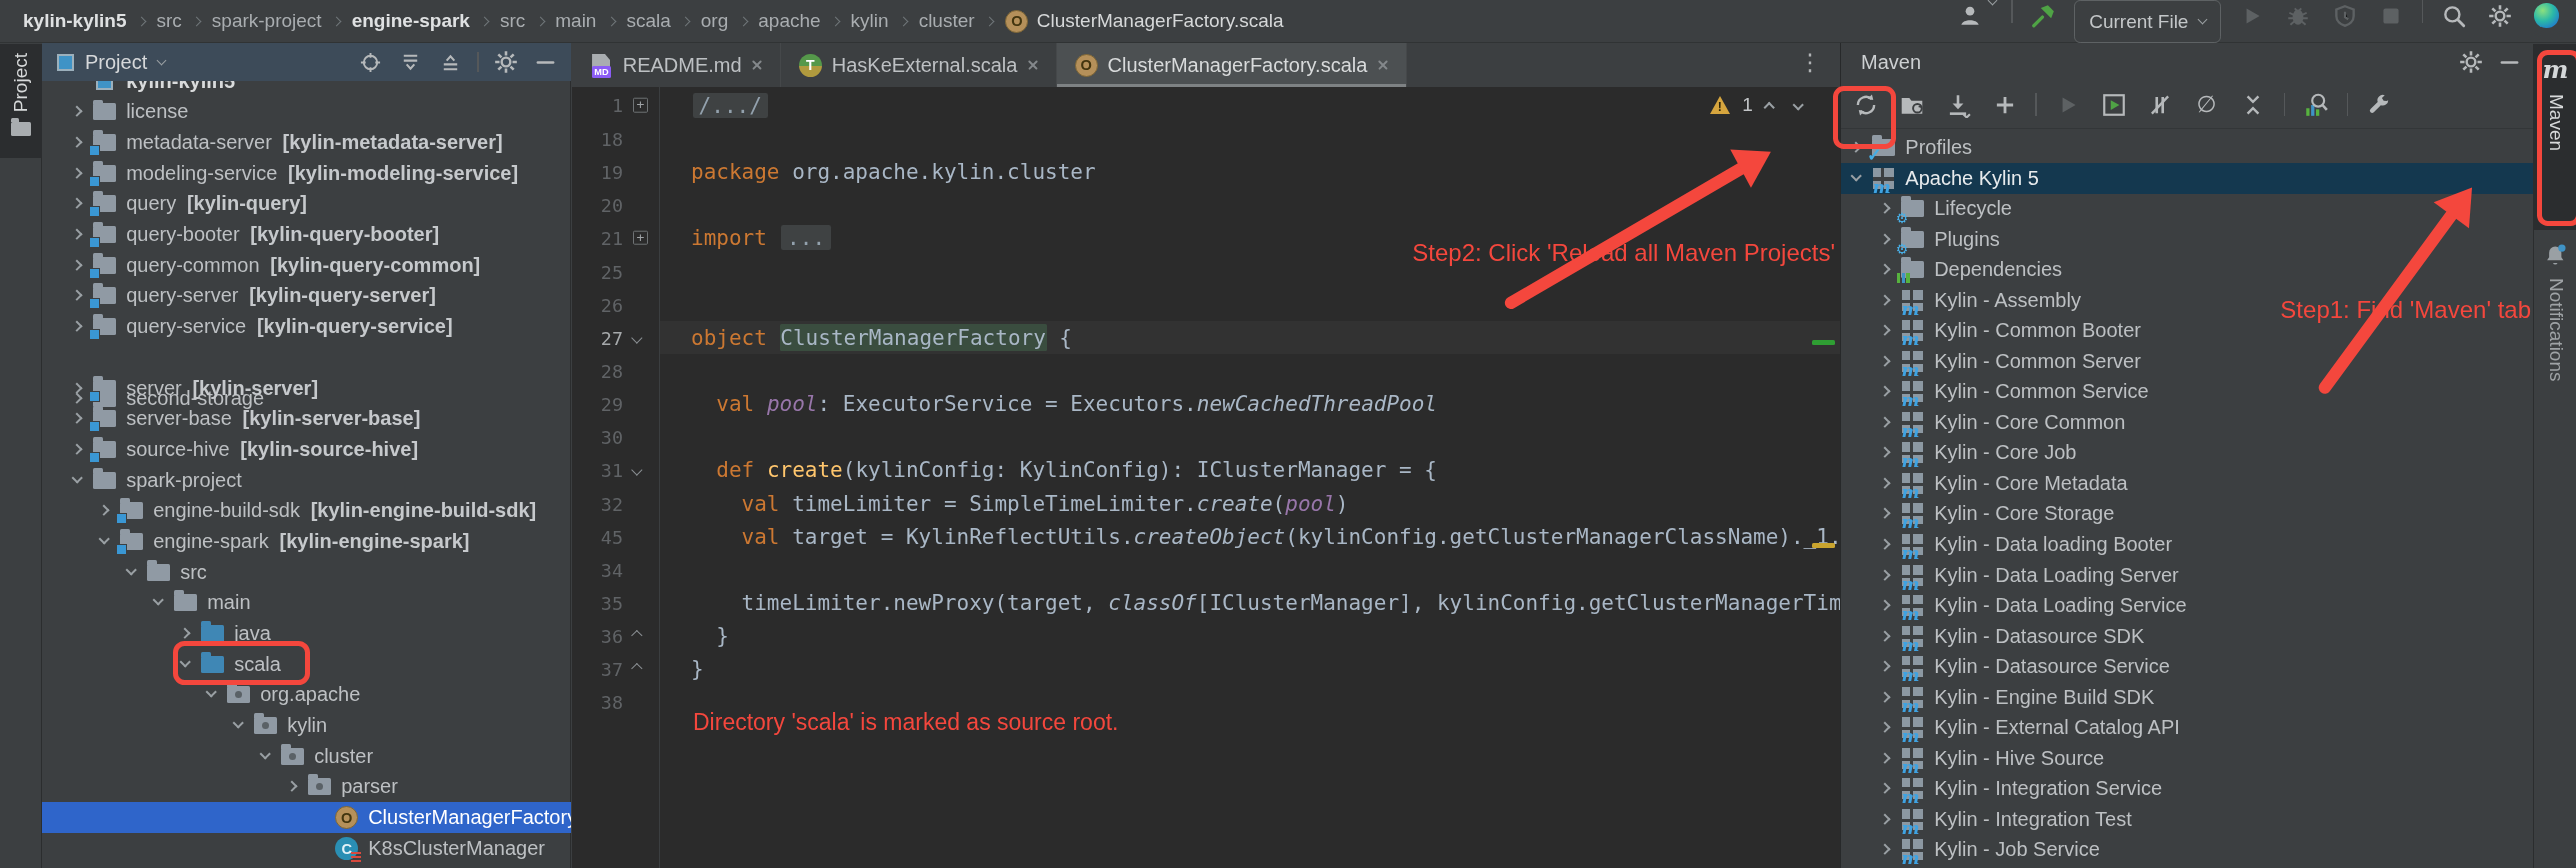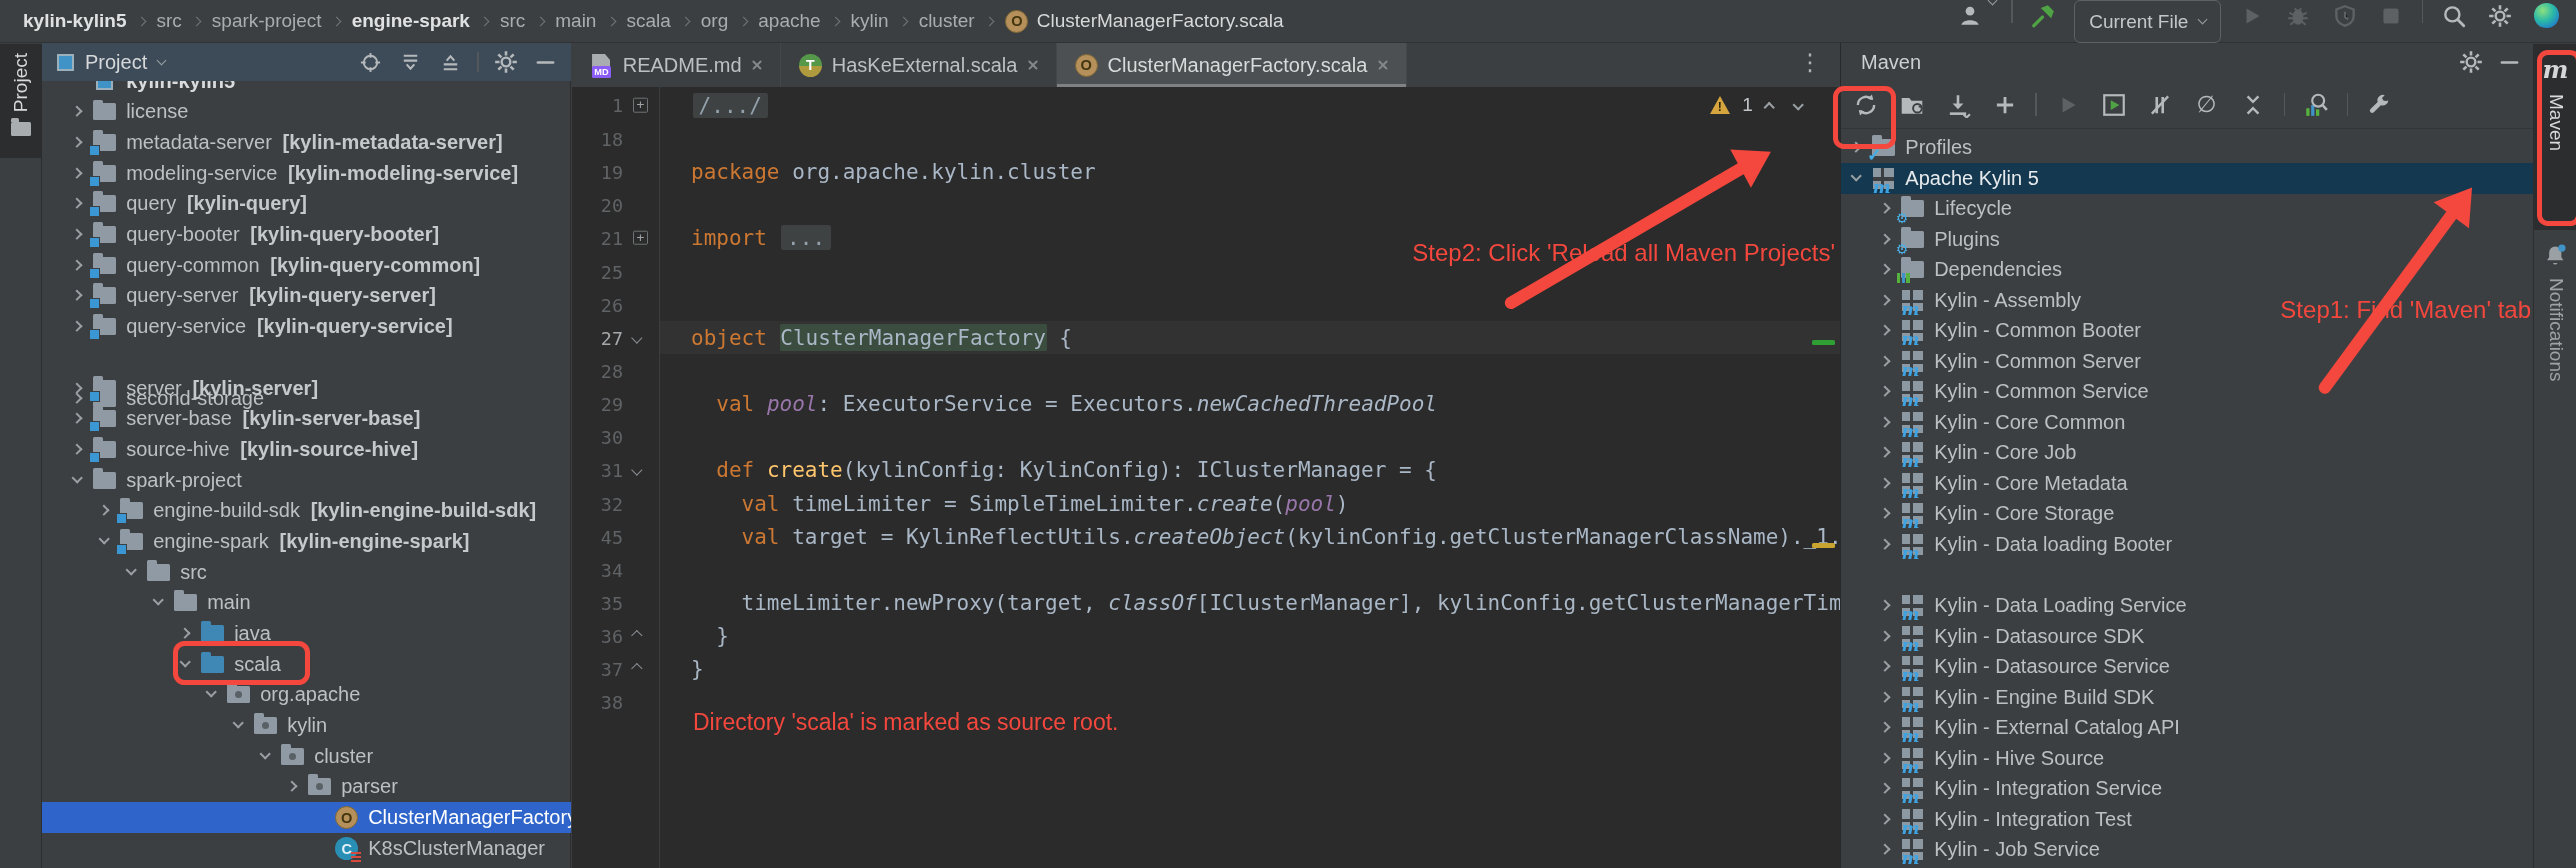--- a/index.html
+++ b/index.html
@@ -879,20 +879,29 @@
         </div>
         <div class="mrow trow" style="top: 400px; padding-left: 38px;">
           <span class="chvslot">
             <span class="tchv"></span>
           </span>
           <span class="ic-wrap">
             <span class="mvn-ic"></span>
           </span>
           <span class="lbl">Kylin - Data loading Booter</span>
         </div>
+        <div class="mrow trow" style="top: 431px; padding-left: 38px;">
+          <span class="chvslot">
+            <span class="tchv"></span>
+          </span>
+          <span class="ic-wrap">
+            <span class="mvn-ic"></span>
+          </span>
+          <span class="lbl">Kylin - Data Loading Server</span>
+        </div>
         <div class="mrow trow" style="top: 461px; padding-left: 38px;">
           <span class="chvslot">
             <span class="tchv"></span>
           </span>
           <span class="ic-wrap">
             <span class="mvn-ic"></span>
           </span>
           <span class="lbl">Kylin - Data Loading Service</span>
         </div>
         <div class="mrow trow" style="top: 492px; padding-left: 38px;">

